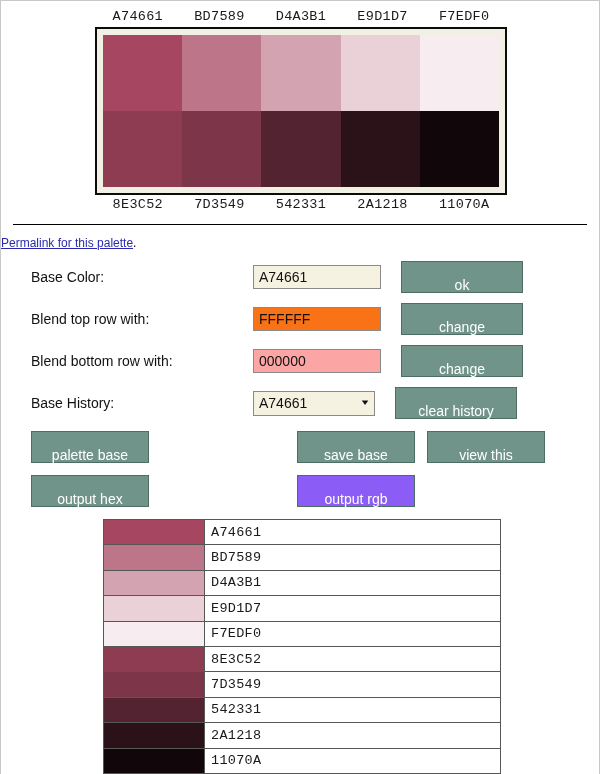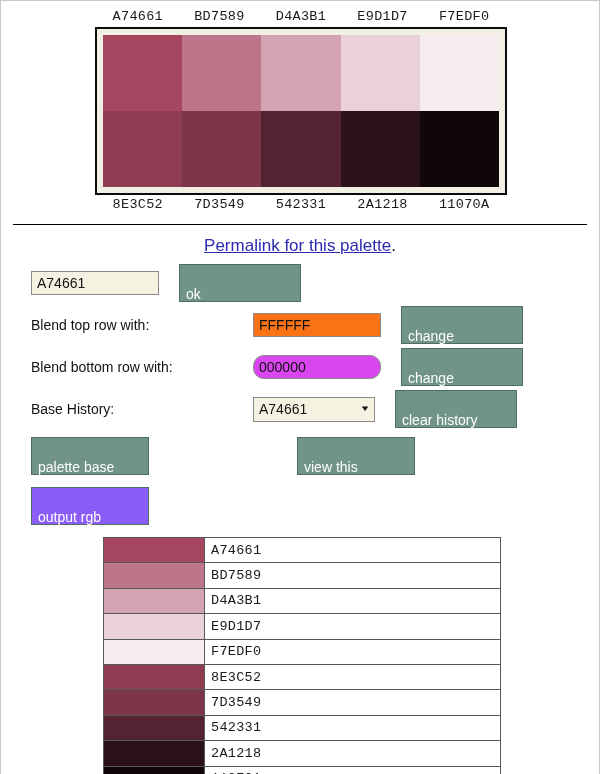--- a/index.html
+++ b/index.html
@@ -60,23 +60,22 @@
 
   
   hr.rule {
     border: none;
     border-top: 1px solid #000000;
     margin: 9px 12px 0 12px;
   }
 
   
   .permalink-line {
-    text-align: center;
     margin-top: 11px;
-    font-size: 17px;
+    font-size: 12px;
   }
   .permalink-line a {
     color: #2a2ab0;
     text-decoration: underline;
   }
 
   
   .form {
     margin-top: 13px;
     margin-left: 30px;
@@ -124,23 +123,24 @@
     color: #111;
     transform: scaleX(1.4);
   }
   .btn {
     background: #71948a;
     border: 1px solid #4e6d63;
     color: #ffffff;
     font-size: 14px;
     height: 32px;
     line-height: 22px;
+    text-align: center;
     box-sizing: border-box;
     cursor: pointer;
-    padding: 18px 6px;
+    padding: 12px 6px;
   }
   .gap18 { width: 20px; }
   .btn-ok      { width: 122px; }
   .btn-change  { width: 122px; }
   .btn-clear   { width: 122px; }
 
   .btn-row {
     display: flex;
     align-items: center;
     margin-left: 30px;
@@ -220,56 +220,59 @@
 
 <hr class="rule">
 
 <div class="permalink-line">
   <a href="#" style="color: rgb(42, 42, 176);">Permalink for this palette</a><span>.</span>
 </div>
 
 <div class="form">
 
   <div class="form-row">
+    <span class="form-label">Base Color:</span>
     <input class="txt" type="text" value="A74661" style="background: rgb(246, 242, 226); border-color: rgb(138, 138, 138);">
     <span class="gap18"></span>
     <div class="btn btn-ok" style="background: rgb(113, 148, 138); border-color: rgb(78, 109, 99); color: rgb(255, 255, 255);">ok</div>
   </div>
 
   <div class="form-row">
     <span class="form-label">Blend top row with:</span>
     <input class="txt" type="text" value="FFFFFF" style="background: #f97316; border-color: rgb(138, 138, 138);">
     <span class="gap18"></span>
     <div class="btn btn-change" style="background: rgb(113, 148, 138); border-color: rgb(78, 109, 99); color: rgb(255, 255, 255);">change</div>
   </div>
 
   <div class="form-row">
     <span class="form-label">Blend bottom row with:</span>
-    <input class="txt" type="text" value="000000" style="background: #d946ef; border-color: rgb(138, 138, 138); border-radius: 11px;">
+    <input class="txt" type="text" value="000000" style="background: #fca5a5; border-color: rgb(138, 138, 138);">
     <span class="gap18"></span>
     <div class="btn btn-change" style="background: rgb(113, 148, 138); border-color: rgb(78, 109, 99); color: rgb(255, 255, 255);">change</div>
   </div>
 
   <div class="form-row">
     <span class="form-label">Base History:</span>
     <div class="sel" style="background: rgb(246, 242, 226); border-color: rgb(138, 138, 138);">
       <span>A74661</span>
       <span class="caret">▼</span>
     </div>
     <span class="gap18"></span>
     <div class="btn btn-clear" style="background: rgb(113, 148, 138); border-color: rgb(78, 109, 99); color: rgb(255, 255, 255);">clear history</div>
   </div>
 </div>
 
 <div class="btn-row">
   <div class="btn btn-random" style="background: rgb(113, 148, 138); border-color: rgb(78, 109, 99); color: rgb(255, 255, 255);">palette base</div>
+  <div class="btn btn-save" style="background: rgb(113, 148, 138); border-color: rgb(78, 109, 99); color: rgb(255, 255, 255);">save base</div>
   <div class="btn btn-view" style="background: rgb(113, 148, 138); border-color: rgb(78, 109, 99); color: rgb(255, 255, 255);">view this</div>
 </div>
 
 <div class="btn-row">
+  <div class="btn btn-outhex" style="background: rgb(113, 148, 138); border-color: rgb(78, 109, 99); color: rgb(255, 255, 255);">output hex</div>
   <div class="btn btn-outrgb" style="background: #8b5cf6; border-color: rgb(78, 109, 99); color: rgb(255, 255, 255);">output rgb</div>
 </div>
 
 <table class="hex-table">
   <tbody>
     <tr>
       <td class="swcell" style="background-color: rgb(167, 70, 97);"></td>
       <td class="hexcell">A74661</td>
     </tr>
     <tr>

